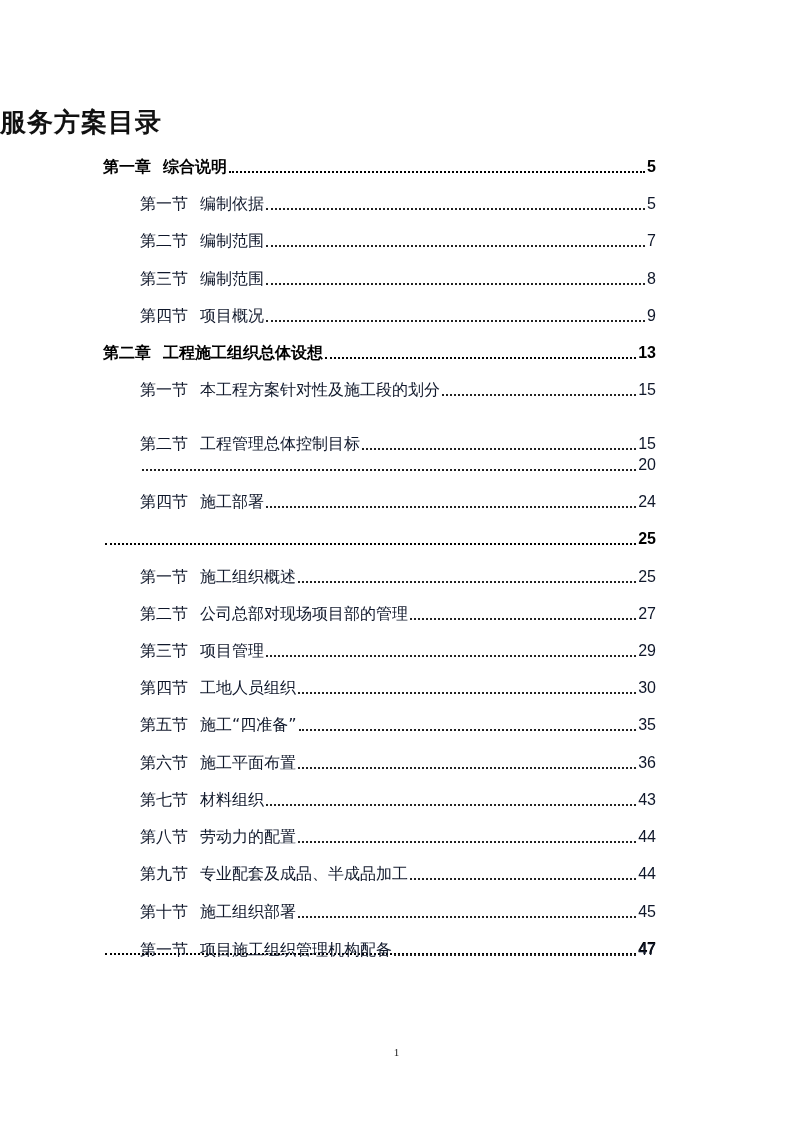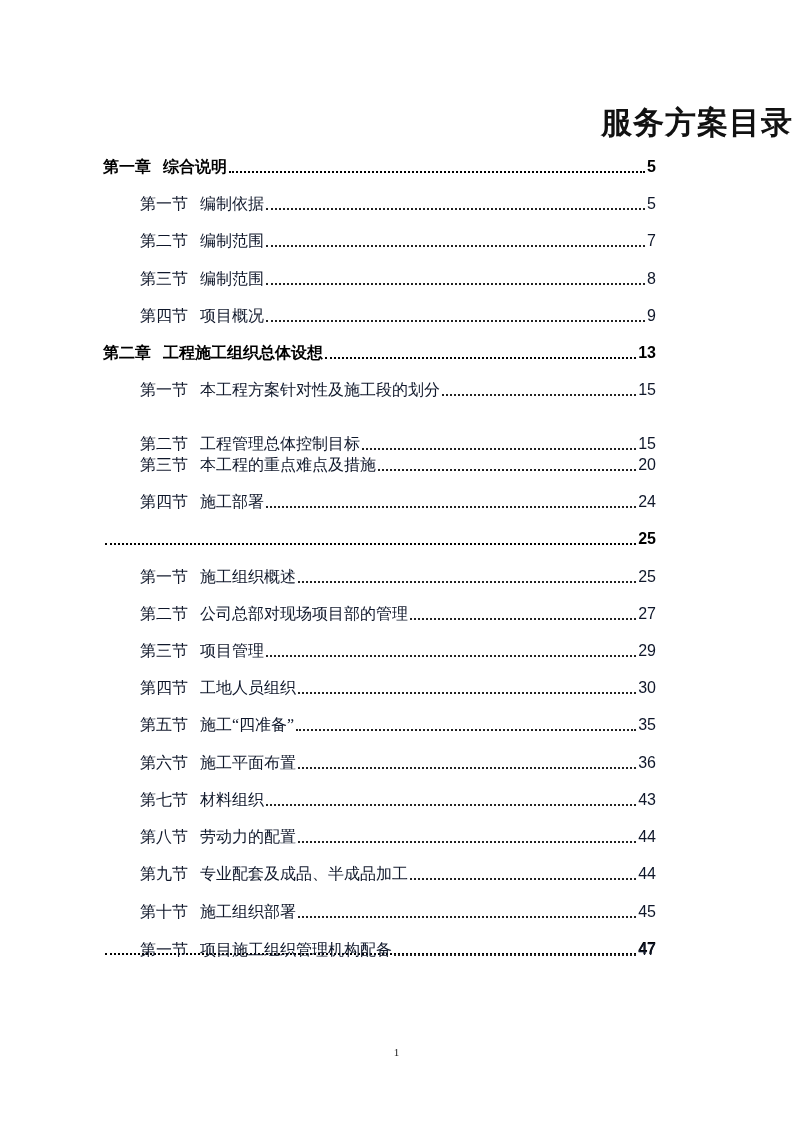--- a/index.html
+++ b/index.html
@@ -13,22 +13,22 @@
       position: relative;
       overflow: hidden;
       font-family: "DejaVu Sans", "Liberation Sans", sans-serif;
       color: #111111;
     }
     .page-title {
       position: absolute;
       top: 100px;
       left: 0;
       width: 793px;
-      text-align: right;
-      font-size: 31px;
+      text-align: left;
+      font-size: 26px;
       font-weight: bold;
       line-height: 44px;
       letter-spacing: 1px;
     }
     .toc {
       position: absolute;
       top: 145px;
       left: 0;
       width: 793px;
     }
@@ -49,21 +49,20 @@
       color: #000000;
     }
     .toc-row.section {
       left: 140px;
       width: 516px;
       color: #0f172a;
     }
     .toc-row .label {
       white-space: nowrap;
       flex: 0 0 auto;
-      font-family: Liberation Serif, serif;
     }
     .toc-row .label .num {
       margin-right: 12px;
     }
     .toc-row .leader {
       flex: 1 1 auto;
       margin: 0 2px 5px 2px;
       border-bottom: 2px dotted #222222;
       height: 1px;
     }
@@ -129,21 +128,20 @@
       <span class="label"><span class="num">第一节</span><span>本工程方案针对性及施工段的划分</span></span>
       <span class="leader"></span>
       <span class="page">15</span>
     </div>
     <div class="toc-row section" style="top:282px">
       <span class="label"><span class="num">第二节</span><span>工程管理总体控制目标</span></span>
       <span class="leader"></span>
       <span class="page">15</span>
     </div>
     <div class="toc-row section" style="top:303px">
-      <span class="label"><span class="num">第三节</span><span>本工程的重点难点及措施</span></span>
       <span class="leader"></span>
       <span class="page">20</span>
     </div>
     <div class="toc-row section" style="top:340px">
       <span class="label"><span class="num">第四节</span><span>施工部署</span></span>
       <span class="leader"></span>
       <span class="page">24</span>
     </div>
     <div class="toc-row chapter" style="top:377px">
       <span class="leader"></span>

